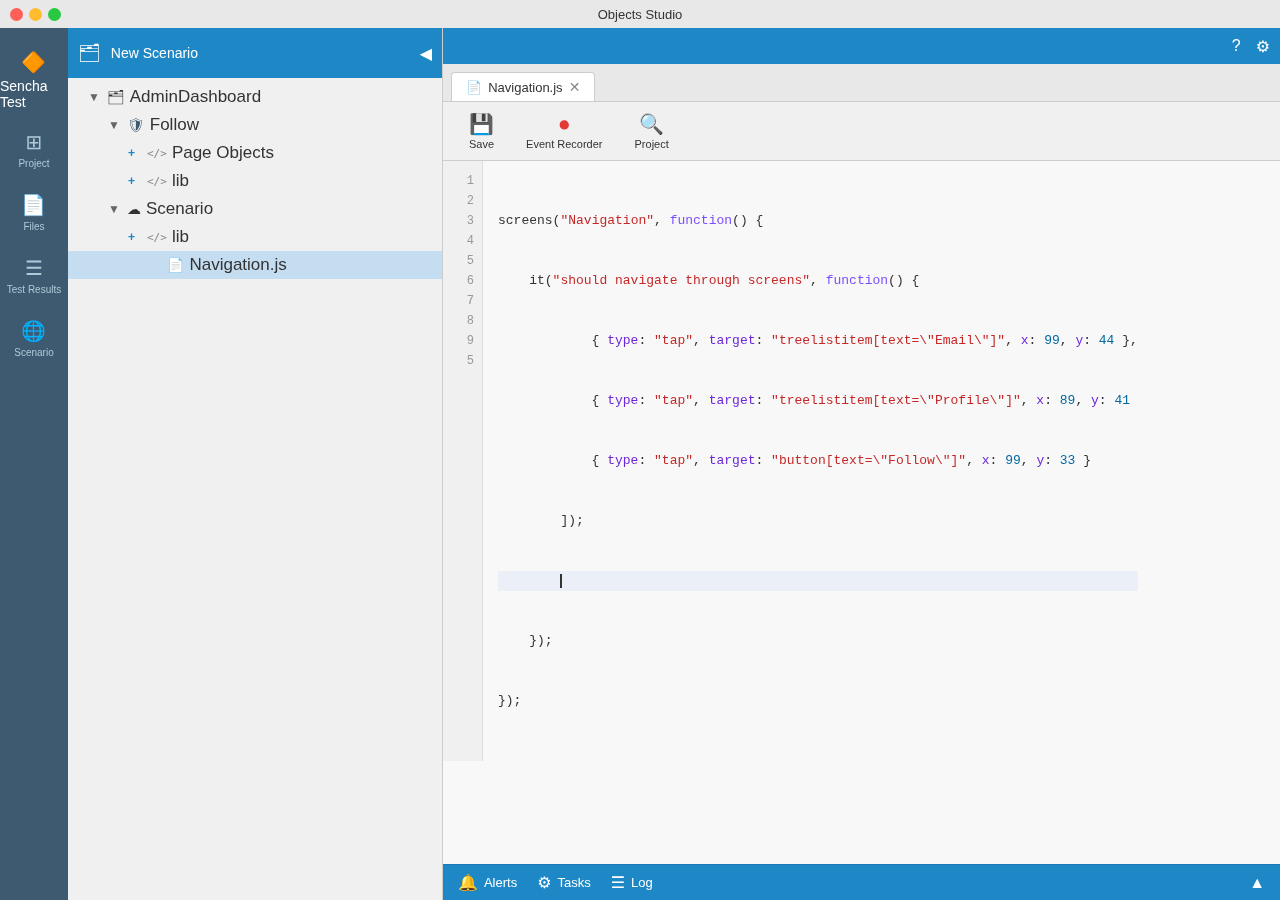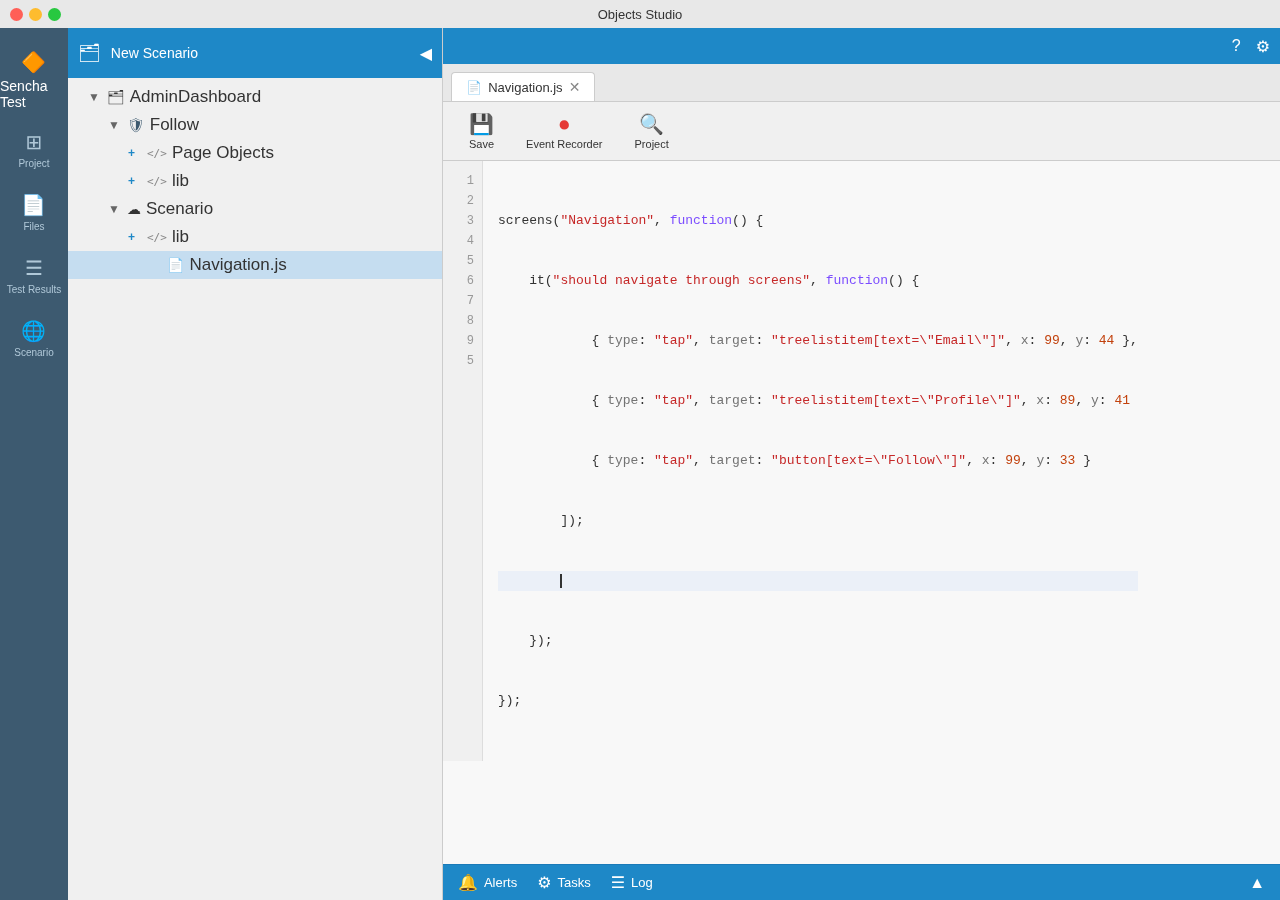--- a/index.html
+++ b/index.html
@@ -203,23 +203,23 @@
     .code-lines {
       padding: 10px 15px;
       white-space: pre;
     }
     .code-lines .line { height: 20px; }
     .code-lines .line.cursor-line { background: rgba(0,100,255,0.05); }
 
     
     .kw { color: #7c4dff; }
     .str { color: #c62828; }
-    .num { color: #c2410c; }
+    .num { color: #0369a1; }
     .plain { color: #333; }
-    .prop { color: #737373; }
+    .prop { color: #6d28d9; }
 
     
     .bottom-bar {
       height: 36px;
       background: #1e88c7;
       display: flex;
       align-items: center;
       padding: 0 15px;
       gap: 20px;
       border-top: 1px solid #1a7ab8;

